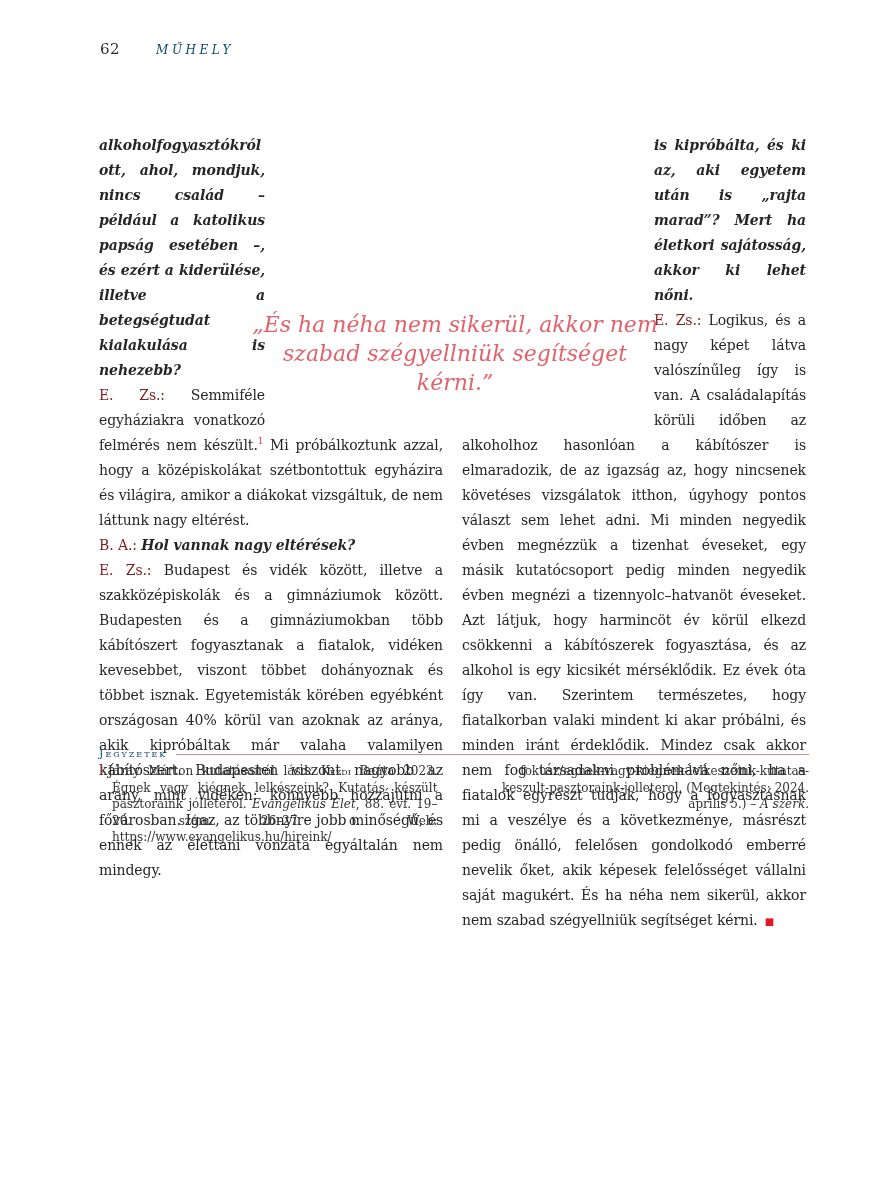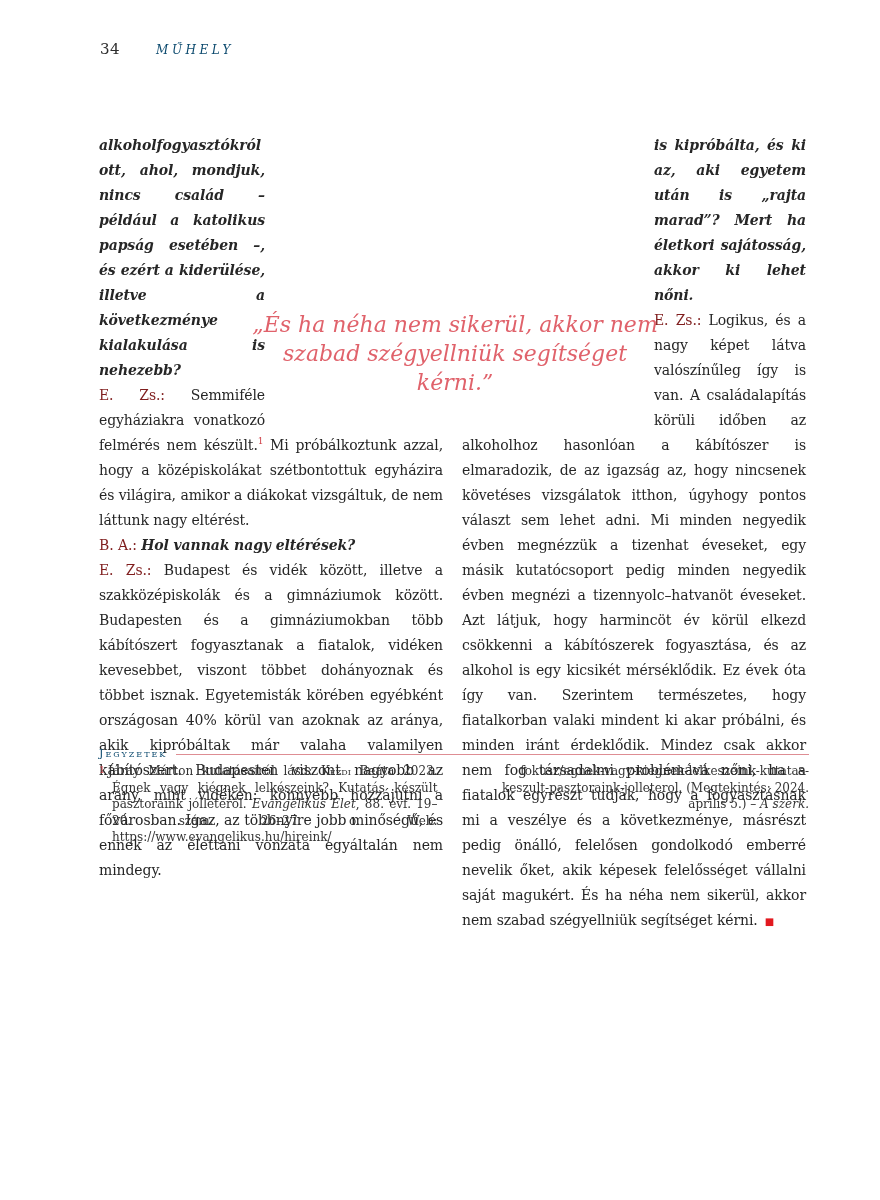--- a/index.html
+++ b/index.html
@@ -47,29 +47,29 @@
   .fn-num    { color:#cf3f47; font-size:9.5px; vertical-align:2px; margin-right:3px; line-height:0; }
   .sc        { font-variant:small-caps; }
   .it        { font-style:italic; }
 </style>
 </head>
 <body>
 
 <div class="page">
 
   <div class="runhead">
-    <span class="pagenum">34</span>
+    <span class="pagenum">62</span>
     <span class="rubric">MŰHELY</span>
   </div>
 
   <div class="body-columns">
 
     <div class="col">
       <span class="spacer-left"></span>
-      <p class="q">alkoholfogyasztókról ott, ahol, mondjuk, nincs család – például a katolikus papság esetében –, és ezért a kiderülése, illetve a következménye kialakulása is nehezebb?</p>
+      <p class="q">alkoholfogyasztókról ott, ahol, mondjuk, nincs család – például a katolikus papság esetében –, és ezért a kiderülése, illetve a betegségtudat kialakulása is nehezebb?</p>
       <p><span class="label">E. Zs.: </span><span>Semmiféle egyháziakra vonatkozó felmérés nem készült.</span><sup class="noteref">1</sup><span> Mi próbálkoztunk azzal, hogy a középiskolákat szétbontottuk egyházira és világira, amikor a diákokat vizsgáltuk, de nem láttunk nagy eltérést.</span></p>
       <p class="q"><span class="label">B. A.: </span><span>Hol vannak nagy eltérések?</span></p>
       <p><span class="label">E. Zs.: </span><span>Budapest és vidék között, illetve a szakközépiskolák és a gimnáziumok között. Budapesten és a gimnáziumokban több kábítószert fogyasztanak a fiatalok, vidéken kevesebbet, viszont többet dohányoznak és többet isznak. Egyetemisták körében egyébként országosan 40% körül van azoknak az aránya, akik kipróbáltak már valaha valamilyen kábítószert. Budapesten viszont nagyobb az arány, mint vidéken: könnyebb hozzájutni a fővárosban. Igaz, az többnyire jobb minőségű, és ennek az élettani vonzata egyáltalán nem mindegy.</span></p>
     </div>
 
     <div class="col">
       <span class="spacer-right"></span>
       <p class="q">is kipróbálta, és ki az, aki egyetem után is „rajta marad”? Mert ha életkori sajátosság, akkor ki lehet nőni.</p>
       <p><span class="label">E. Zs.: </span><span>Logikus, és a nagy képet látva valószínűleg így is van. A családalapítás körüli időben az alkoholhoz hasonlóan a kábítószer is elmaradozik, de az igazság az, hogy nincsenek követéses vizsgálatok itthon, úgyhogy pontos választ sem lehet adni. Mi minden negyedik évben megnézzük a tizenhat éveseket, egy másik kutatócsoport pedig minden negyedik évben megnézi a tizennyolc–hatvanöt éveseket. Azt látjuk, hogy harmincöt év körül elkezd csökkenni a kábítószerek fogyasztása, és az alkohol is egy kicsikét mérséklődik. Ez évek óta így van. Szerintem természetes, hogy fiatalkorban valaki mindent ki akar próbálni, és minden iránt érdeklődik. Mindez csak akkor nem fog társadalmi problémává nőni, ha a fiatalok egyrészt tudják, hogy a fogyasztásnak mi a veszélye és a következménye, másrészt pedig önálló, felelősen gondolkodó emberré nevelik őket, akik képesek felelősséget vállalni saját magukért. És ha néha nem sikerül, akkor nem szabad szégyellniük segítséget kérni.</span><span class="endmark">■</span></p>
     </div>

